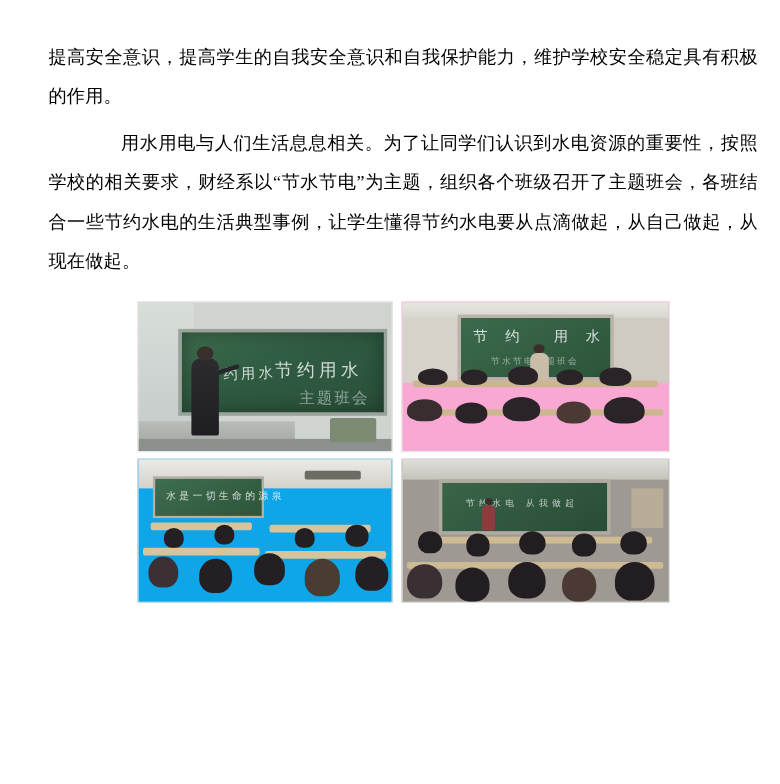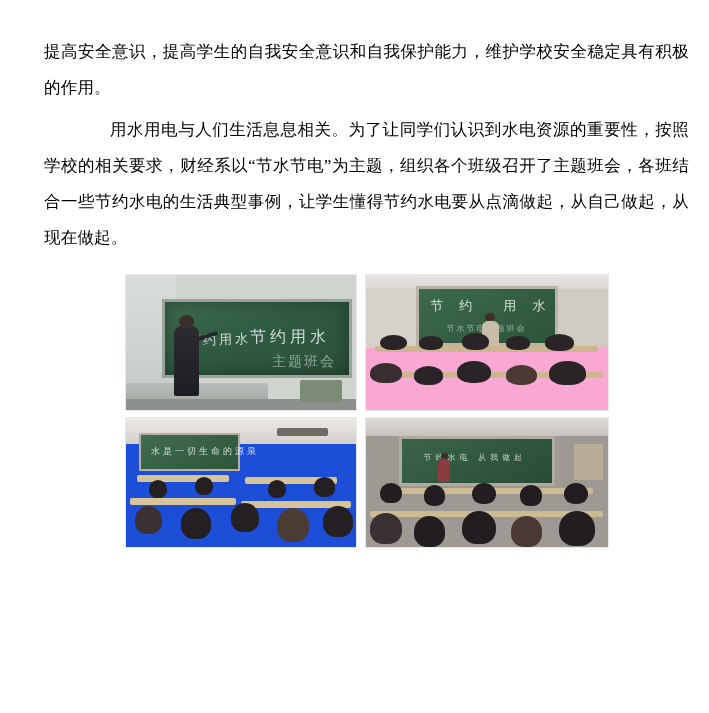--- a/index.html
+++ b/index.html
@@ -146,21 +146,21 @@
   .p2 .head {
     position: absolute; border-radius: 50% 50% 42% 42%;
     background: #2a2327;
   }
   .p2 .desk-row {
     position: absolute; left: 6%; width: 88%; height: 6px;
     background: #cbb68f; border-radius: 2px;
   }
 
   
-  .p3 { background: #1d4ed8; }
+  .p3 { background: #0ea5e9; }
   .p3 .ceil { position:absolute; left:0; top:0; width:100%; height:20%;
     background: linear-gradient(180deg,#eceae5 0%,#d4d1cb 100%); }
   .p3 .board {
     position:absolute; left:6%; top:12%; width:42%; height:26%;
     background: linear-gradient(150deg,#3f6d4f 0%,#2d553a 100%);
     border: 2px solid #b5afa4;
   }
   .p3 .chalk {
     position:absolute; left:10%; top:28%; font-size:9px; letter-spacing:3px;
     color: rgba(255,255,255,.78); font-family:"DejaVu Sans",sans-serif; white-space:nowrap;

